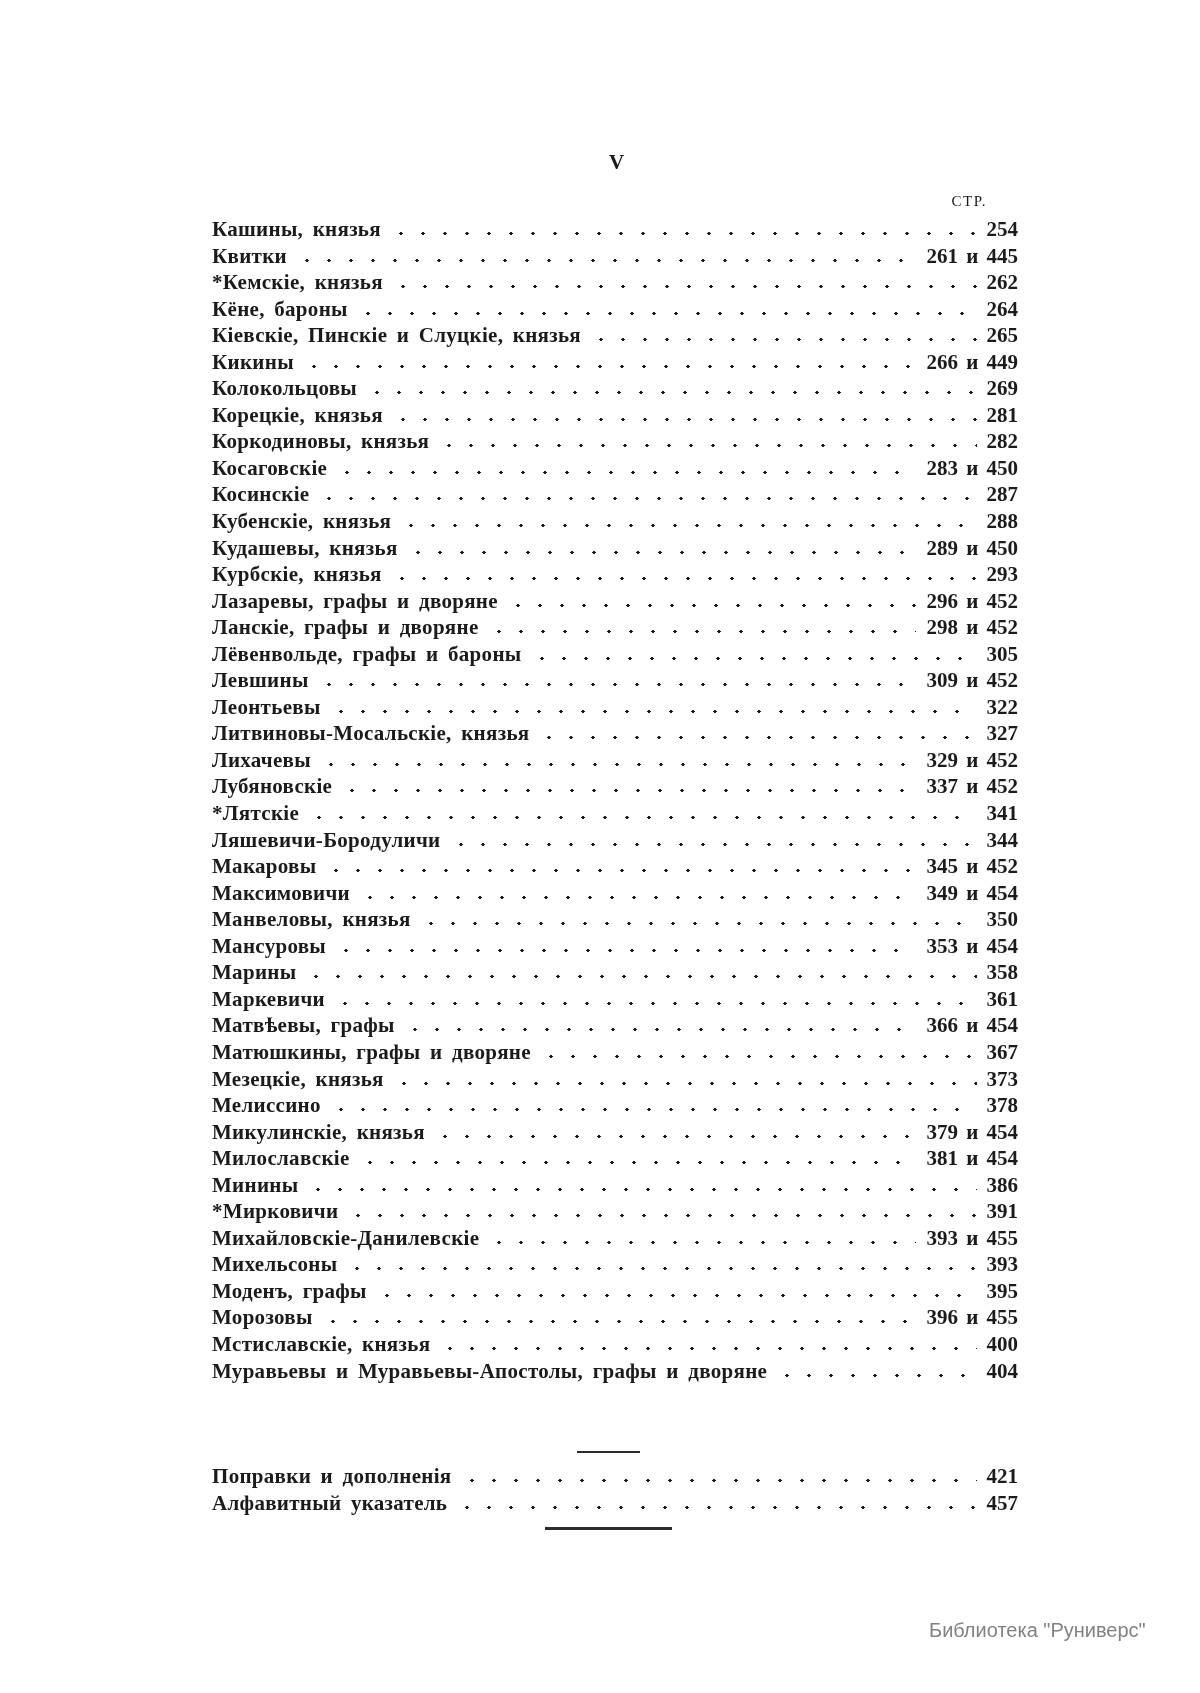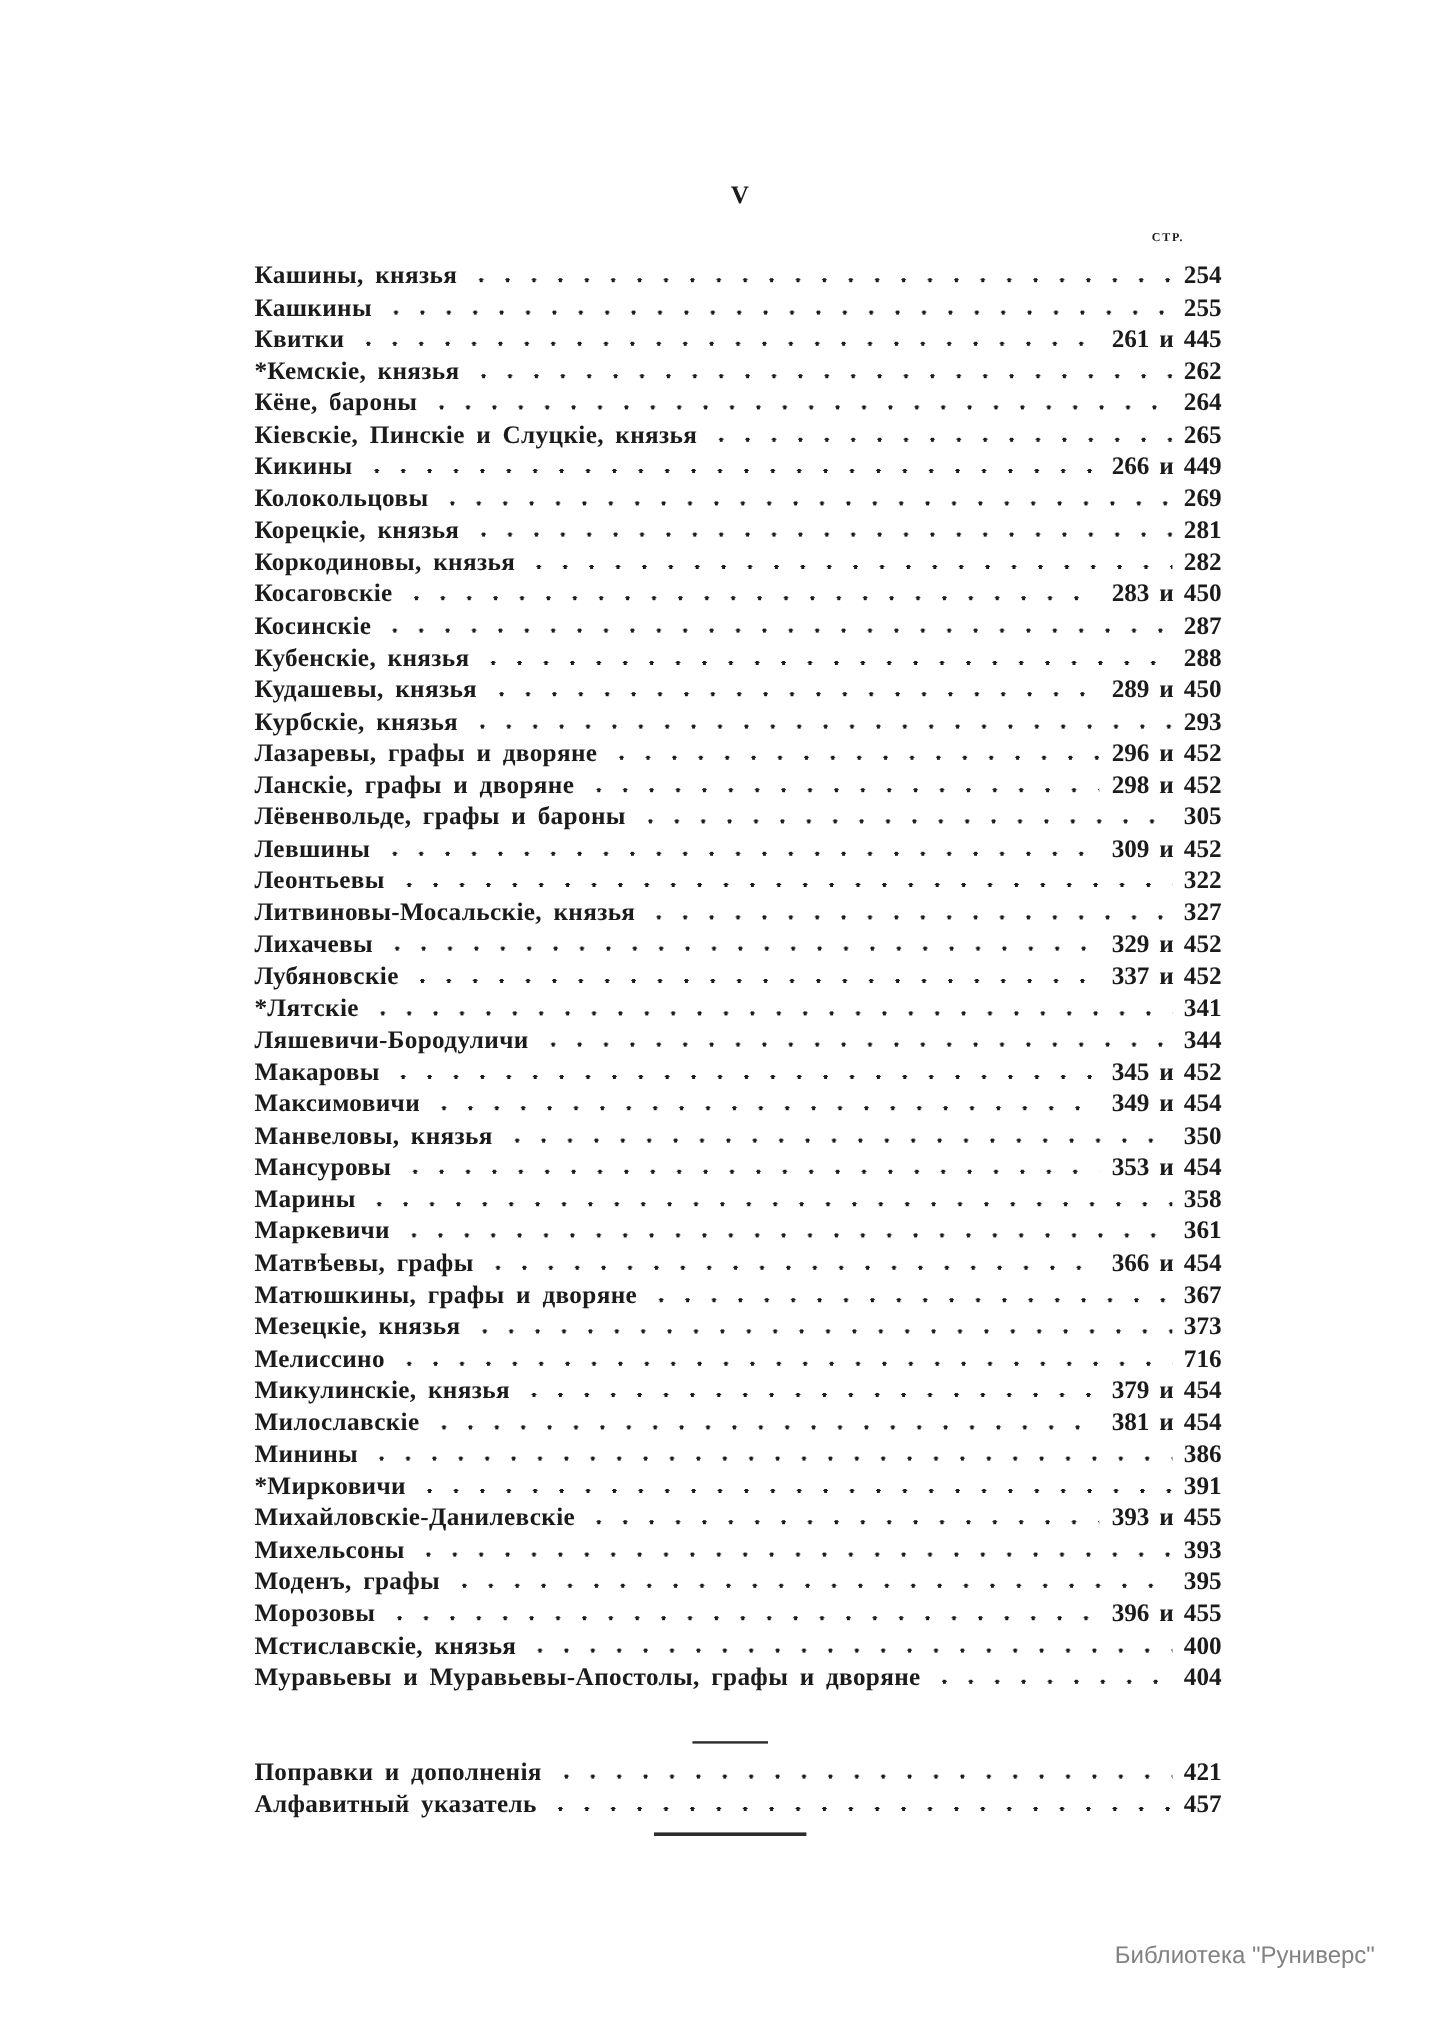--- a/index.html
+++ b/index.html
@@ -26,22 +26,22 @@
     left: 617px;
     transform: translateX(-50%);
     font-size: 21px;
     font-weight: bold;
     letter-spacing: 1px;
   }
   .col-header {
     position: absolute;
     top: 193px;
     right: 213px;
-    font-size: 10px;
-    font-weight: bold;
+    font-size: 15px;
+    font-weight: normal;
     letter-spacing: 1.5px;
   }
   .toc {
     position: absolute;
     left: 212px;
     top: 217px;
     width: 806px;
   }
   .toc-addenda {
     position: absolute;
@@ -110,25 +110,20 @@
 
   <div class="col-header">СТР.</div>
 
   <div class="toc">
       <div class="row">
     <span class="entry-name">Кашины, князья</span>
     <span class="leader"></span>
     <span class="entry-pages">254</span>
   </div>
       <div class="row">
-    <span class="entry-name">Кашкины</span>
-    <span class="leader"></span>
-    <span class="entry-pages">255</span>
-  </div>
-      <div class="row">
     <span class="entry-name">Квитки</span>
     <span class="leader"></span>
     <span class="entry-pages">261 и 445</span>
   </div>
       <div class="row">
     <span class="entry-name">*Кемскіе, князья</span>
     <span class="leader"></span>
     <span class="entry-pages">262</span>
   </div>
       <div class="row">
@@ -277,21 +272,21 @@
     <span class="entry-pages">367</span>
   </div>
       <div class="row">
     <span class="entry-name">Мезецкіе, князья</span>
     <span class="leader"></span>
     <span class="entry-pages">373</span>
   </div>
       <div class="row">
     <span class="entry-name">Мелиссино</span>
     <span class="leader"></span>
-    <span class="entry-pages">716</span>
+    <span class="entry-pages">378</span>
   </div>
       <div class="row">
     <span class="entry-name">Микулинскіе, князья</span>
     <span class="leader"></span>
     <span class="entry-pages">379 и 454</span>
   </div>
       <div class="row">
     <span class="entry-name">Милославскіе</span>
     <span class="leader"></span>
     <span class="entry-pages">381 и 454</span>

